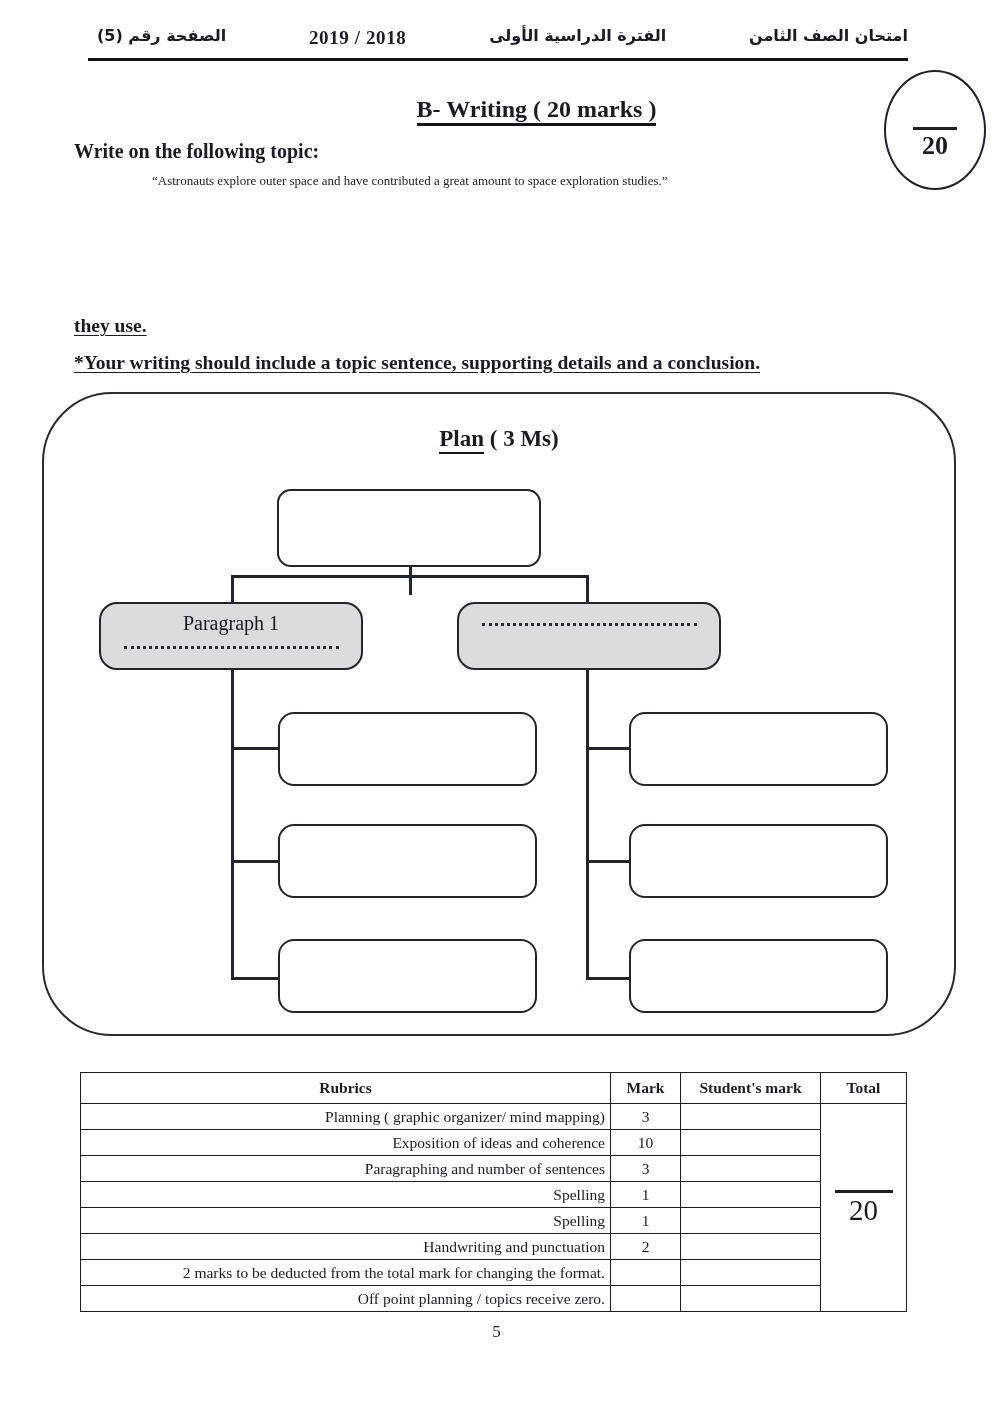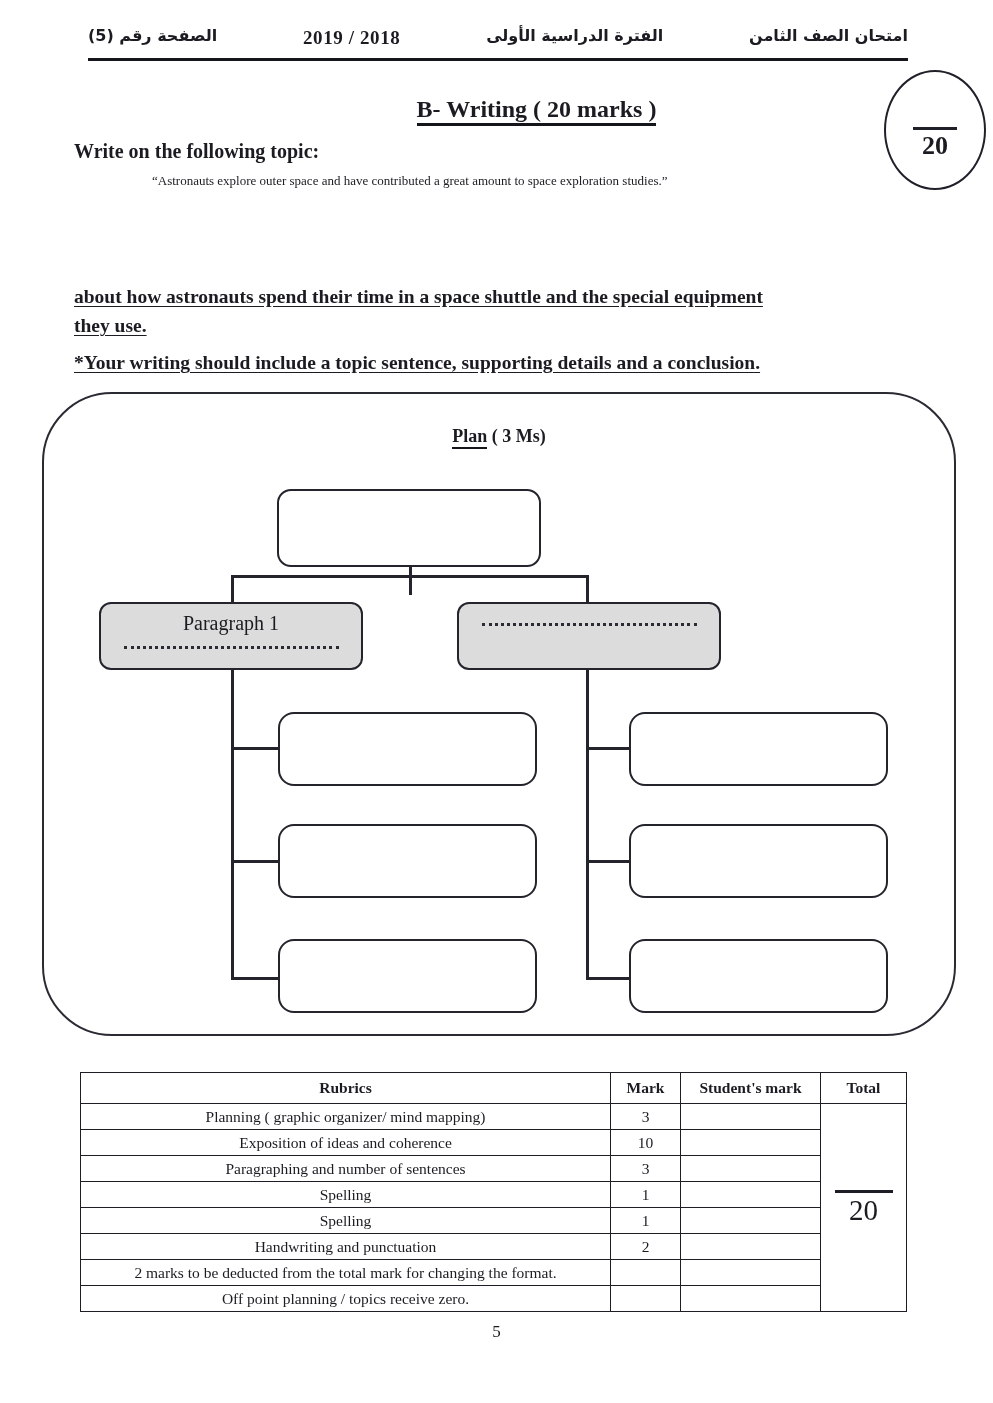--- a/index.html
+++ b/index.html
@@ -28,20 +28,21 @@
     flex-direction: row-reverse;
     align-items: flex-start;
     justify-content: space-between;
   }
   .hdr-cell {
     font-weight: bold;
     font-size: 17px;
     letter-spacing: .2px;
     white-space: nowrap;
     line-height: 1.25;
+    margin-left: 9px;
   }
   .hdr-ar { direction: rtl; font-family: "DejaVu Sans", "Liberation Sans", sans-serif; font-size: 16px; }
   .hdr-years { font-size: 19px; letter-spacing: .6px; }
 
   
   .mark-oval {
     position: absolute;
     left: 884px;
     top: 70px;
     width: 98px;
@@ -140,41 +141,41 @@
     border: 2px solid #2a2a33;
     border-radius: 70px;
     background: #fff;
   }
   .plan-heading {
     position: absolute;
     left: 0;
     top: 32px;
     width: 100%;
     text-align: center;
-    font-size: 18px;
+    font-size: 23px;
     font-weight: bold;
   }
   .plan-heading .u { border-bottom: 2px solid #15151c; padding-bottom: 1px; }
 
   .node {
     position: absolute;
     box-sizing: border-box;
     border: 2.5px solid #24242d;
     border-radius: 14px;
     background: #ffffff;
   }
   .node.top-node {
     left: 233px;
     top: 95px;
     width: 264px;
     height: 78px;
   }
   .node.para {
     background: #dcdcdc;
-    border-radius: 12px;
+    border-radius: 18px;
     width: 264px;
     height: 68px;
     padding-top: 8px;
     text-align: center;
   }
   .node.para .plabel {
     font-size: 20px;
     line-height: 1.15;
     display: block;
   }
@@ -243,21 +244,21 @@
   table.rubrics th {
     font-weight: bold;
     text-align: center;
     font-size: 15.5px;
     height: 26px;
   }
   .col-rub { width: 530px; }
   .col-mark { width: 70px; }
   .col-smark { width: 140px; }
   .col-total { width: 86px; }
-  td.rub-text { text-align: center; }
+  td.rub-text { text-align: right; }
   td.mark-val { text-align: center; }
   td.total-cell {
     text-align: center;
     vertical-align: middle;
     position: relative;
   }
   .total-fraction {
     display: flex;
     flex-direction: column;
     align-items: center;
@@ -304,21 +305,21 @@
 
 <div class="section-title">
   <span>B- Writing ( 20 marks )</span>
 </div>
 
 <div class="write-prompt">Write on the following topic:</div>
 <div class="quote-block">“Astronauts explore outer space and have contributed a great amount to space exploration studies.”</div>
 
 <div class="task-block">
   <br>
-  <span class="uline">about how astronauts spend their time in a space shuttle and the special equipment</span><br>
+  <br>
   <span class="uline">they use.</span>
 </div>
 <div class="note-line">*Your writing should include a topic sentence, supporting details and a conclusion.</div>
 
 <div class="organizer">
 
   <div class="plan-heading">
     <span class="u">Plan</span><span> ( 3 Ms)</span>
   </div>
 

